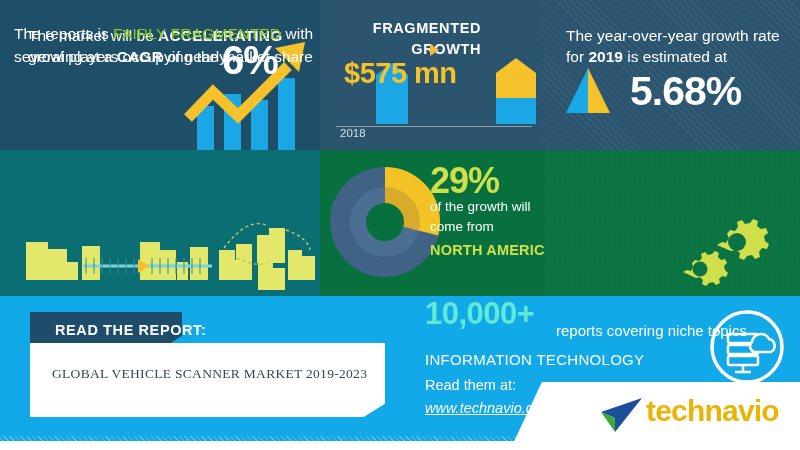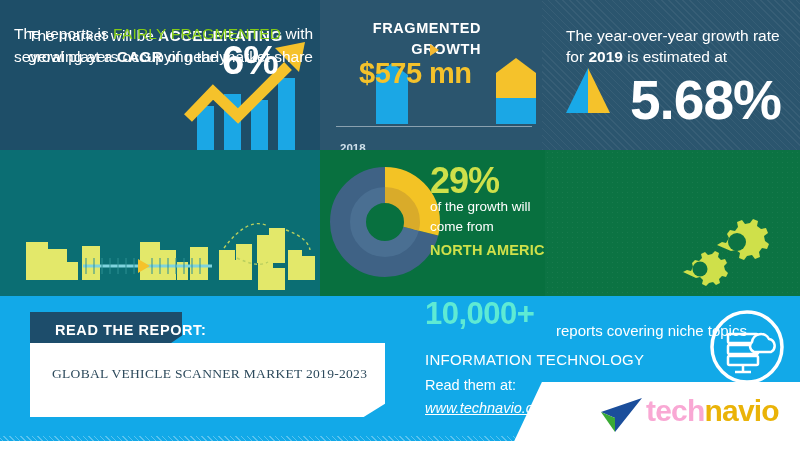--- a/index.html
+++ b/index.html
@@ -14,30 +14,30 @@
   #panel-yoy .hatch{position:absolute;inset:0;
      background-image:repeating-linear-gradient(45deg,rgba(255,255,255,.055) 0 1px,transparent 1px 5px);}
 
   .txt{position:absolute;color:#ffffff;line-height:1.35;}
   #cagr-text{left:28px;top:26px;width:268px;font-size:15.5px;}
   #cagr-text b{font-weight:bold;letter-spacing:.2px;}
   #cagr-value{position:absolute;left:222px;top:38px;font-size:40px;font-weight:bold;color:#fff;letter-spacing:-1px;}
 
   #inc-title{left:341px;top:18px;width:140px;font-size:14.5px;font-weight:bold;letter-spacing:.6px;line-height:1.45;text-align:right;}
   #inc-caret{position:absolute;left:430px;top:44px;width:0;height:0;border-left:9px solid #f5b932;border-top:6px solid transparent;border-bottom:6px solid transparent;}
-  #inc-value{position:absolute;left:359px;top:57px;font-size:29px;font-weight:bold;color:#f5c22b;letter-spacing:-.5px;}
+  #inc-value{position:absolute;left:344px;top:57px;font-size:29px;font-weight:bold;color:#f5c22b;letter-spacing:-.5px;}
 
   #yoy-text{left:566px;top:26px;width:225px;font-size:15.5px;}
-  #yoy-value{position:absolute;left:630px;top:68px;font-size:55px;font-weight:bold;color:#fff;letter-spacing:-1px;}
+  #yoy-value{position:absolute;left:630px;top:68px;font-size:41px;font-weight:bold;color:#fff;letter-spacing:-1px;}
 
   
   .minibar{position:absolute;bottom:0;background:#1ba7e5;}
   
   #inc-axis{position:absolute;left:336px;top:126px;width:196px;height:1px;background:rgba(255,255,255,.45);}
-  .inc-year{position:absolute;top:142px;font-size:11.5px;color:#cfe0ea;font-weight:bold;}
+  .inc-year{position:absolute;top:127px;font-size:11.5px;color:#cfe0ea;}
 
   
   #panel-fragmented{left:0;top:150px;width:320px;height:146px;background:#0b6e73;}
   #panel-donut{left:320px;top:150px;width:225px;height:146px;background:#08703f;}
   #panel-drivers{left:545px;top:150px;width:255px;height:146px;background:#0c7343;}
   #panel-drivers .dots{position:absolute;inset:0;
      background-image:radial-gradient(rgba(255,255,255,.05) .6px,transparent .7px);background-size:5px 5px;}
 
   #frag-text{left:14px;top:22px;width:300px;font-size:15.5px;line-height:1.5;}
   #frag-text b{color:#84cc16;font-weight:normal;letter-spacing:.2px;}
@@ -66,21 +66,21 @@
   #reports-tag{position:absolute;left:556px;top:322px;font-size:15px;color:#fff;}
   #reports-cat{position:absolute;left:425px;top:351px;font-size:15px;color:#fff;letter-spacing:.3px;}
   #read-them{position:absolute;left:425px;top:377px;font-size:14.5px;color:#fff;}
   #site-url{position:absolute;left:425px;top:400px;font-size:14.5px;color:#fff;font-style:italic;
      text-decoration:underline;}
 
   #logo-wedge{position:absolute;left:510px;top:382px;width:290px;height:68px;background:#fff;
      clip-path:polygon(11% 0,100% 0,100% 100%,0 100%);}
   #logo-mark{position:absolute;left:598px;top:396px;}
   #logo-text{position:absolute;left:646px;top:394px;font-size:30px;font-weight:bold;letter-spacing:-.8px;}
-  #logo-text .a{color:#f9a8d4;text-align:center;}
+  #logo-text .a{color:#eab308;text-align:center;}
   #logo-text .b{color:#eab308;}
   svg{display:block;}
 </style>
 </head>
 <body>
 
 <div id="infographic">
 
   <div class="panel" id="panel-cagr">
 

